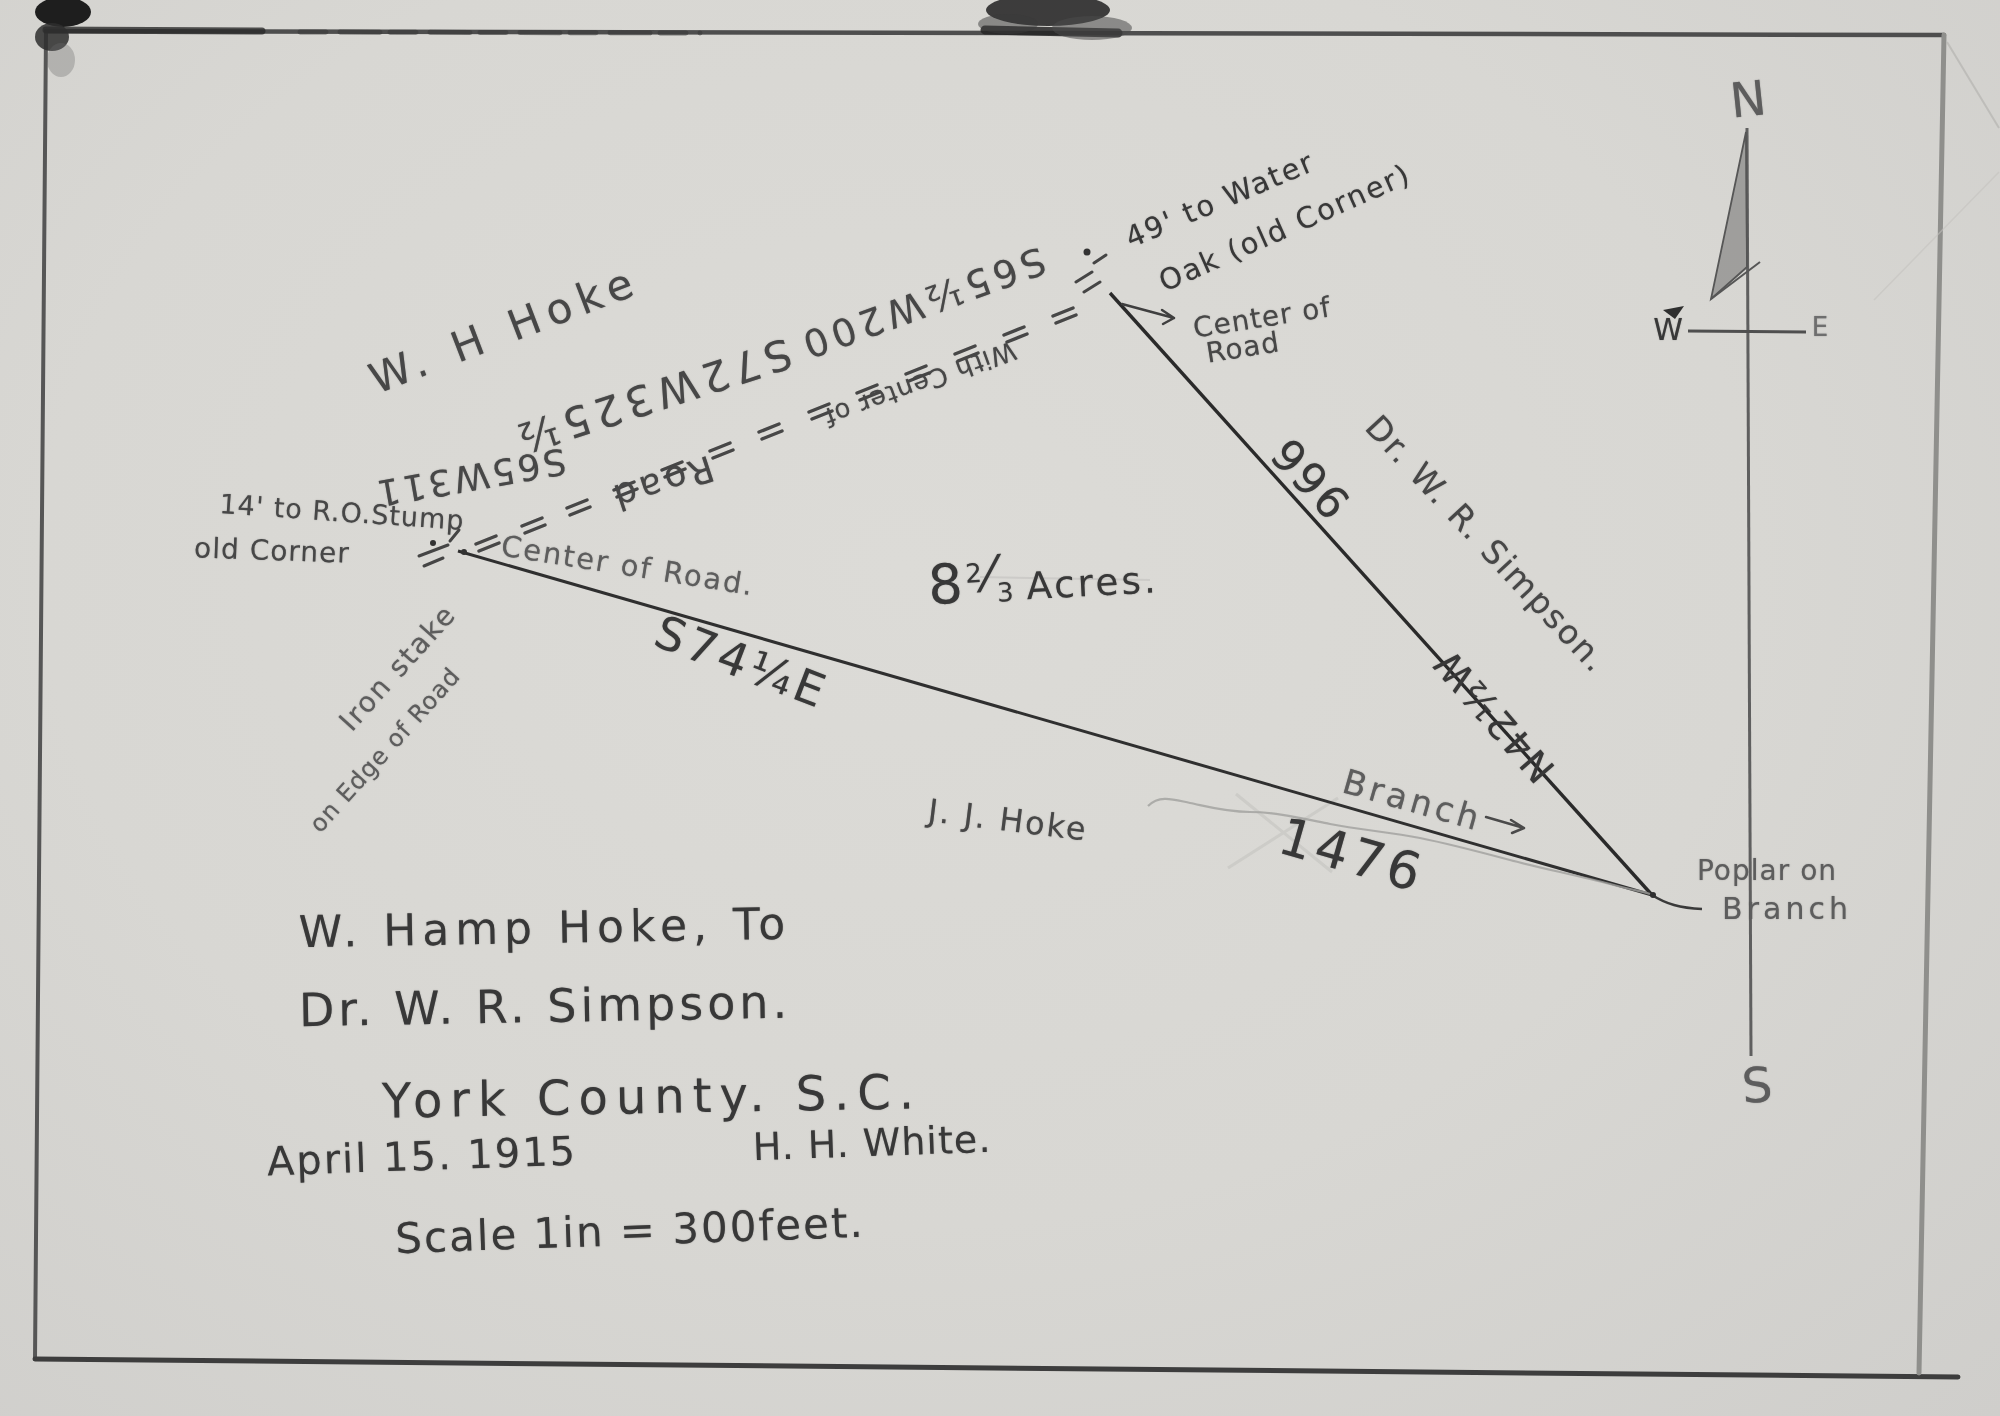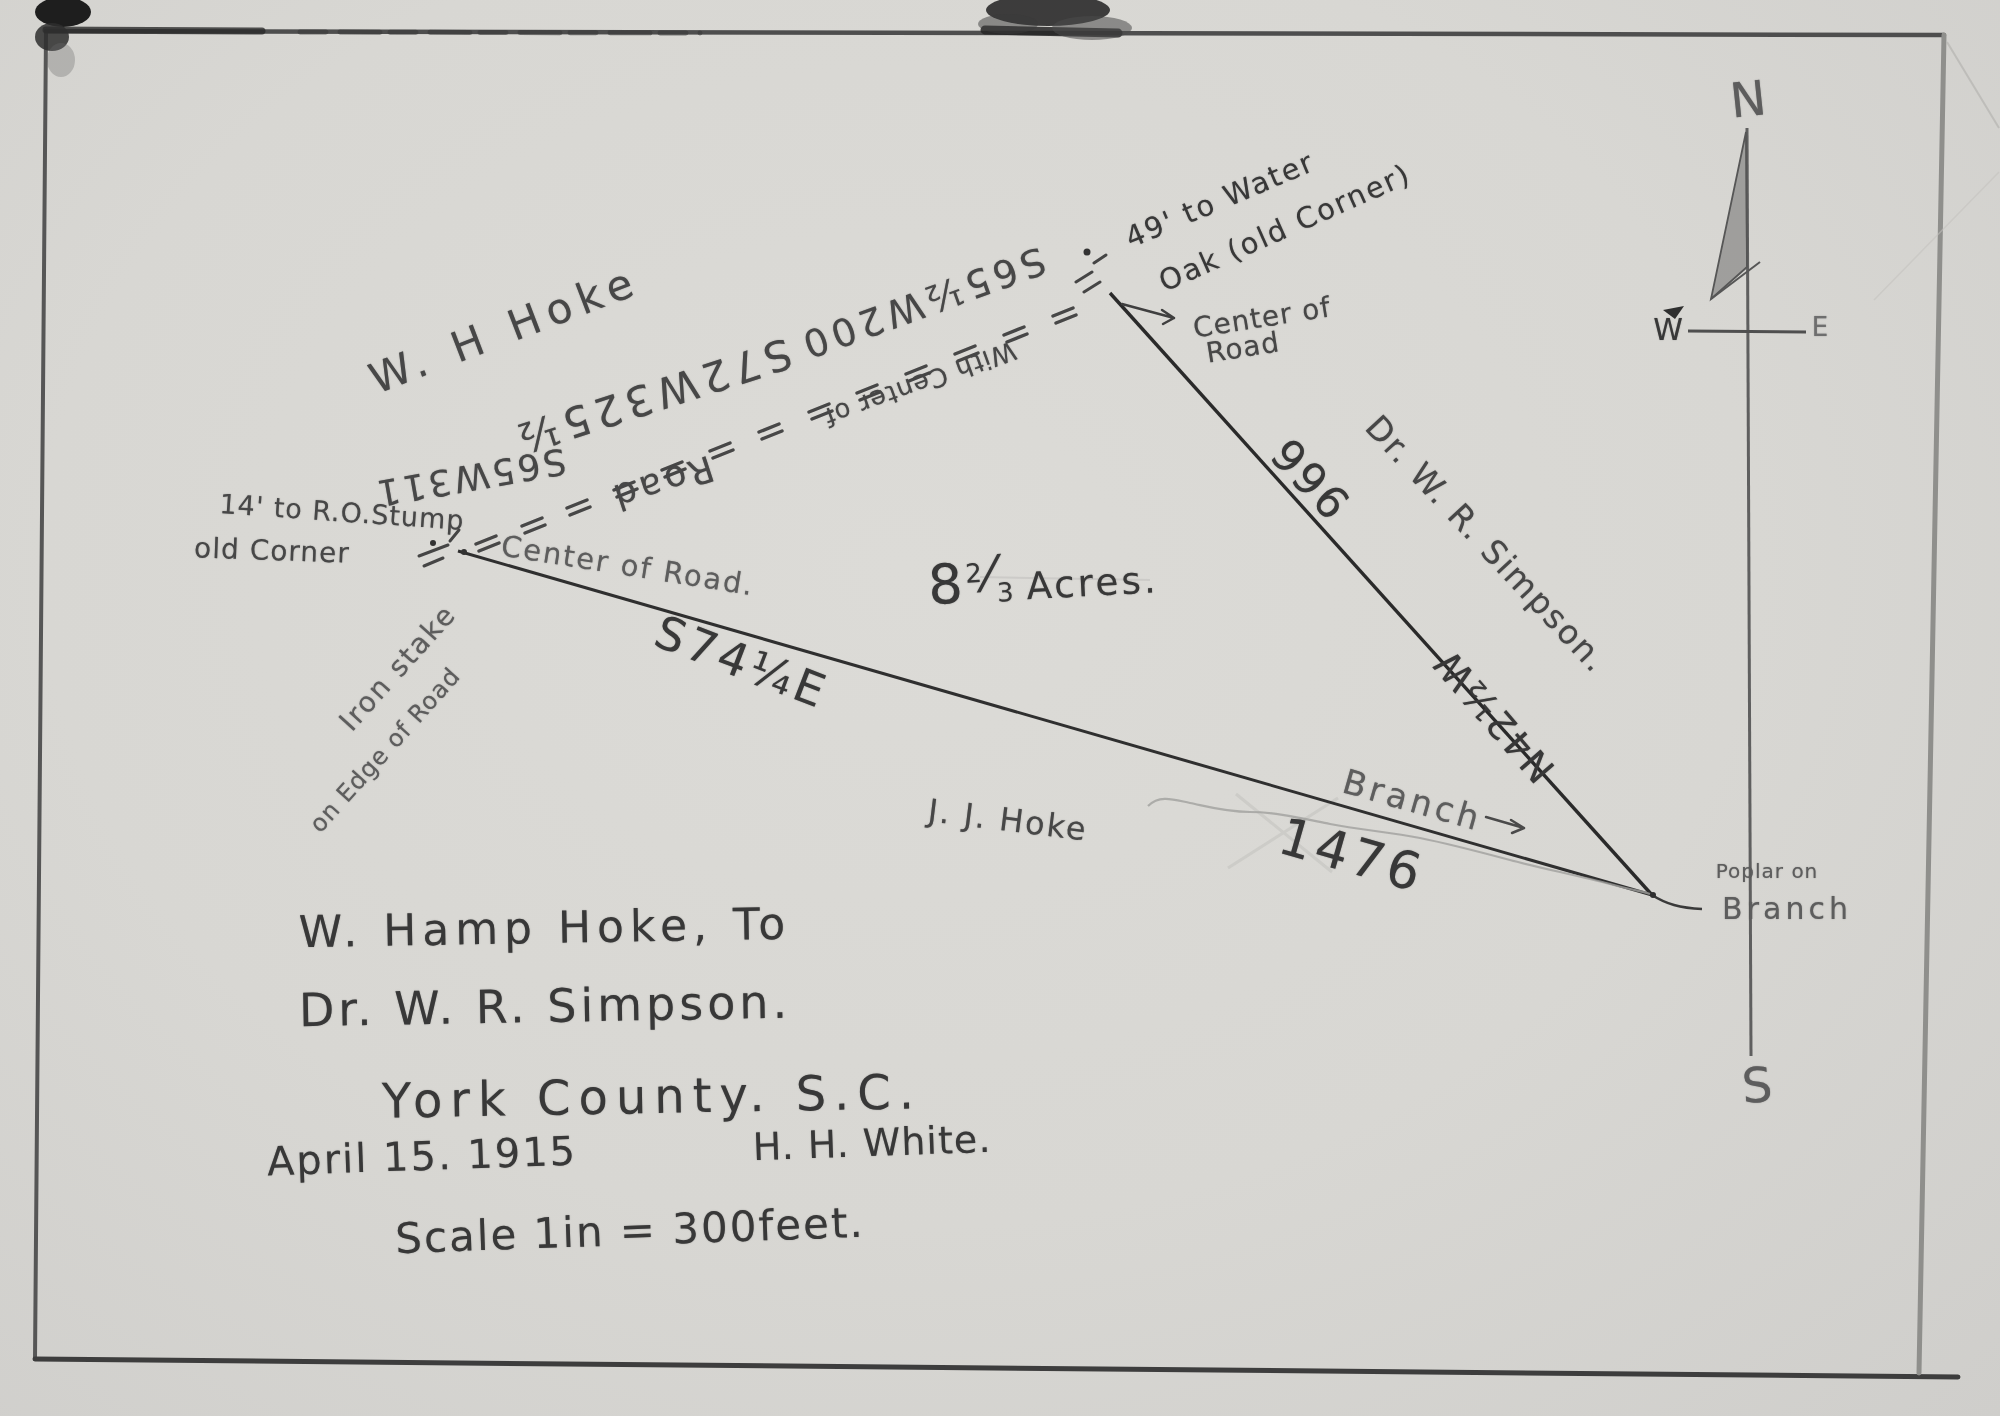--- a/index.html
+++ b/index.html
@@ -135,21 +135,21 @@
     <span class="whole">8</span><span class="fnum">2</span><span class="fslash">⁄</span><span class="fden">3</span><span class="unit">Acres.</span>
   </div>
 
   <div class="lbl dark" style="left:742px;top:662px;font-size:46px;letter-spacing:4px;--r:21deg">S74¼E</div>
   <div class="lbl dark" style="left:1352px;top:855px;font-size:52px;letter-spacing:4px;--r:16deg">1476</div>
 
   <div class="lbl dark" style="left:1310px;top:477px;font-size:44px;letter-spacing:3px;--r:227deg">966</div>
   <div class="lbl dark" style="left:1494px;top:716px;font-size:38px;letter-spacing:2px;--r:229deg">N42½W</div>
 
   <div class="lbl soft" style="left:1413px;top:800px;font-size:34px;letter-spacing:4px;--r:16deg">Branch</div>
-  <div class="lbl soft" style="left:1767px;top:871px;font-size:20px;letter-spacing:1px;--r:0deg">Poplar on</div>
+  <div class="lbl soft" style="left:1767px;top:871px;font-size:28px;letter-spacing:1px;--r:0deg">Poplar on</div>
   <div class="lbl soft" style="left:1787px;top:909px;font-size:30px;letter-spacing:4px;--r:0deg">Branch</div>
 
   <div class="lbl soft" style="left:1748px;top:99px;font-size:48px;--r:-6deg">N</div>
   <div class="lbl soft" style="left:1757px;top:1085px;font-size:48px;--r:-4deg">S</div>
   <div class="lbl dark" style="left:1668px;top:330px;font-size:30px;--r:0deg">W</div>
   <div class="lbl faint" style="left:1820px;top:327px;font-size:26px;--r:0deg">E</div>
 
   <div class="lbl dark" style="left:545px;top:928px;font-size:44px;letter-spacing:6px;--r:-1deg">W. Hamp Hoke, To</div>
   <div class="lbl dark" style="left:545px;top:1006px;font-size:46px;letter-spacing:4px;--r:-1deg">Dr. W. R. Simpson.</div>
   <div class="lbl dark" style="left:652px;top:1096px;font-size:48px;letter-spacing:8px;--r:-1deg">York County. S.C.</div>

